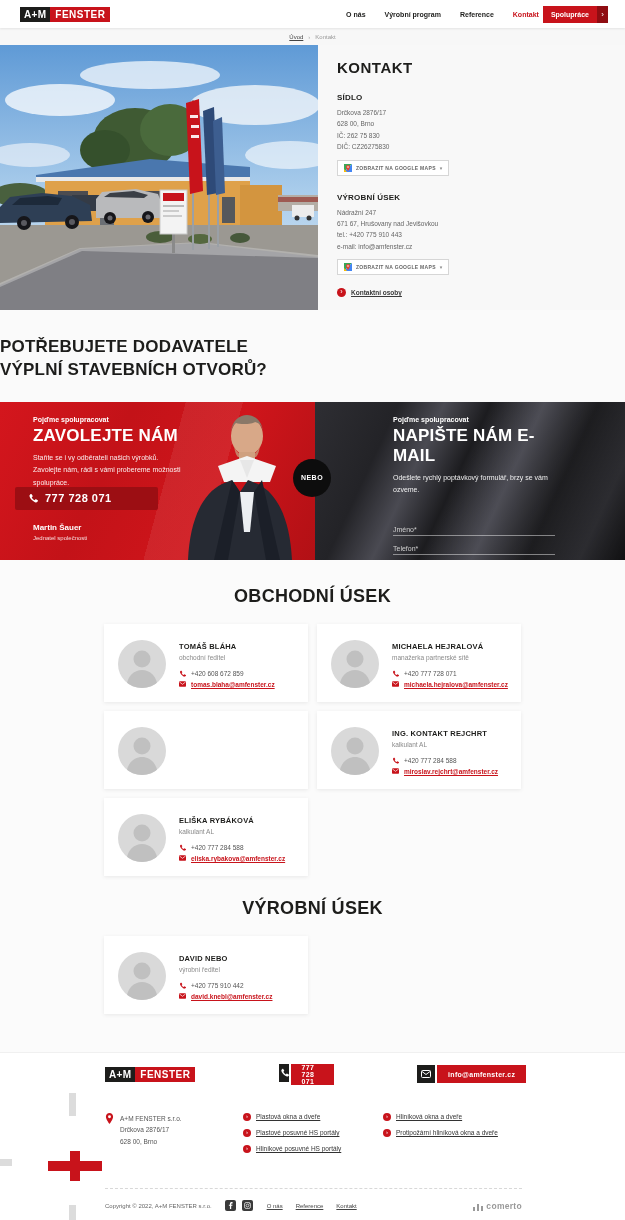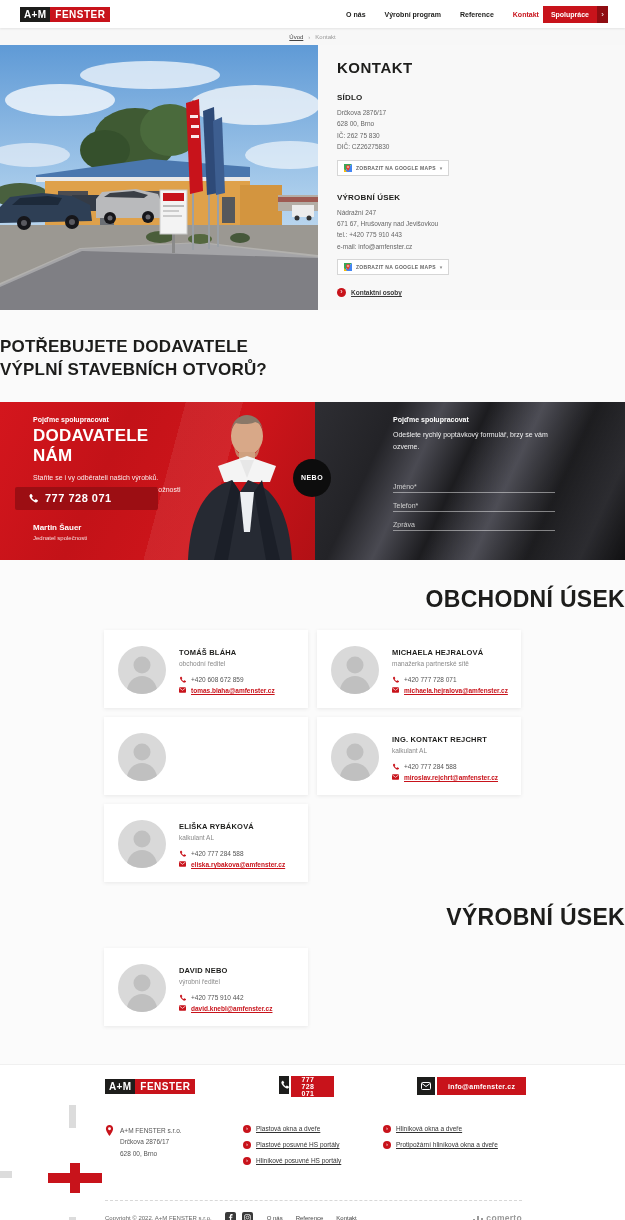--- a/index.html
+++ b/index.html
@@ -62,21 +62,21 @@
   .person-sign .p-role { color:rgba(255,255,255,.85); font-size:6px; margin-top:3px; }
   .man { position:absolute; left:150px; bottom:0; width:185px; height:158px; z-index:2; }
   .nebo { position:absolute; left:293px; top:57px; width:38px; height:38px; border-radius:50%; background:#0d0d0d; color:#fff; font-size:7px; font-weight:bold; display:flex; align-items:center; justify-content:center; z-index:5; letter-spacing:.5px; }
   .mail-content { position:absolute; left:78px; top:14px; width:170px; z-index:2; }
   .mail-form { margin-top:25px; width:162px; }
   .mail-form input, .mail-form textarea { display:block; width:100%; background:transparent; border:none; border-bottom:1px solid rgba(255,255,255,.45); color:#fff; font-size:7px; font-family:"Liberation Sans",sans-serif; padding:4px 0 3px; margin-bottom:5px; outline:none; resize:none; height:14px; }
   .mail-form ::placeholder { color:#cfcfcf; opacity:1; }
 
   
   .people-section { background:#fbfbfb; padding:26px 0 38px; }
-  .section-title { text-align:right; font-size:23px; letter-spacing:.3px; }
+  .section-title { text-align:center; font-size:18px; letter-spacing:.3px; }
   .cards { width:417px; margin:17px auto 0; display:grid; grid-template-columns:1fr 1fr; gap:9px; }
   .card { background:#fff; box-shadow:0 1px 4px rgba(0,0,0,.08); padding:16px 12px 14px 14px; display:flex; gap:13px; }
   .avatar { width:48px; height:48px; border-radius:50%; background:#d9d9d9; flex:none; overflow:hidden; }
   .p-info { padding-top:2px; min-width:0; }
   .p-name2 { font-size:7.5px; font-weight:bold; letter-spacing:.2px; }
   .p-role2 { font-size:6.5px; color:#8a8a8a; margin-top:3px; }
   .p-row { display:flex; align-items:center; gap:5px; margin-top:4px; }
   .p-row.first { margin-top:9px; }
   .p-phone { font-size:6.5px; color:#555; }
   .p-email { font-size:6.5px; font-weight:bold; color:#c8131b; text-decoration:underline; cursor:pointer; }
@@ -267,21 +267,21 @@
   <h2>
     <span>POTŘEBUJETE DODAVATELE</span><br>
     <span>VÝPLNÍ STAVEBNÍCH OTVORŮ?</span>
   </h2>
 </div>
 
 <div class="banner">
   <div class="banner-left">
     <div class="call-content">
       <div class="kicker">Pojďme spolupracovat</div>
-      <div class="banner-title">DODAVATELE NÁM</div>
+      <div class="banner-title">ZAVOLEJTE NÁM</div>
       <div class="banner-text">Staňte se i vy odběrateli našich výrobků. Zavolejte nám, rádi s vámi probereme možnosti spolupráce.</div>
     </div>
     <div class="phone-btn">
       <svg width="10" height="10" viewBox="0 0 10 10">
         <path d="M2.6 1.1c.3-.3.8-.2 1 .1l1 1.6c.2.3.1.7-.2.9l-.7.6c.5 1.2 1.7 2.4 2.9 2.9l.6-.7c.2-.3.6-.4.9-.2l1.6 1c.4.2.4.7.1 1l-.7.8c-.4.4-1 .5-1.5.3C5 8.5 1.5 5 1.5 2.7c0-.3.1-.6.3-.8z" fill="#fff"></path>
       </svg>
       <span class="phone-num">777 728 071</span>
     </div>
     <div class="person-sign">
       <div class="p-name">Martin Šauer</div>
@@ -300,20 +300,21 @@
     <path d="M82 78l8 12-12 68H64z" fill="#1b1f28"></path>
     <path d="M112 78l-8 12 12 68h14z" fill="#1b1f28"></path>
     <polygon points="90,90 104,90 100,130 94,130" fill="#eceff2"></polygon>
   </svg>
 
   <div class="nebo">NEBO</div>
 
   <div class="banner-right">
     <div class="mail-content">
       <div class="kicker">Pojďme spolupracovat</div>
+      <div class="banner-title">NAPIŠTE NÁM E-MAIL</div>
       <div class="banner-text">Odešlete rychlý poptávkový formulář, brzy se vám ozveme.</div>
       <div class="mail-form">
           <input type="text" placeholder="Jméno*" style="">
           <input type="text" placeholder="Telefon*" style="">
           <input type="text" placeholder="Zpráva" style="">
         </div>
 
     </div>
   </div>
 </div>

